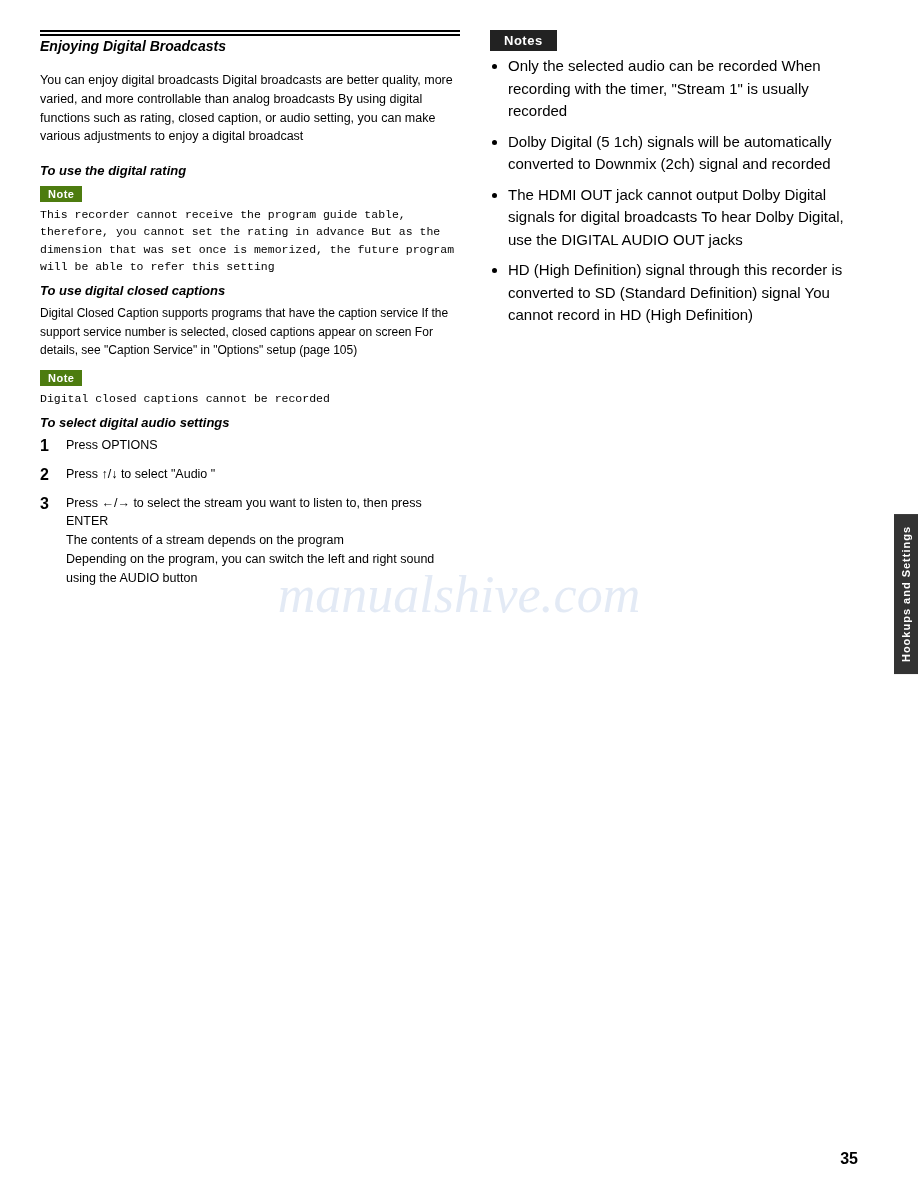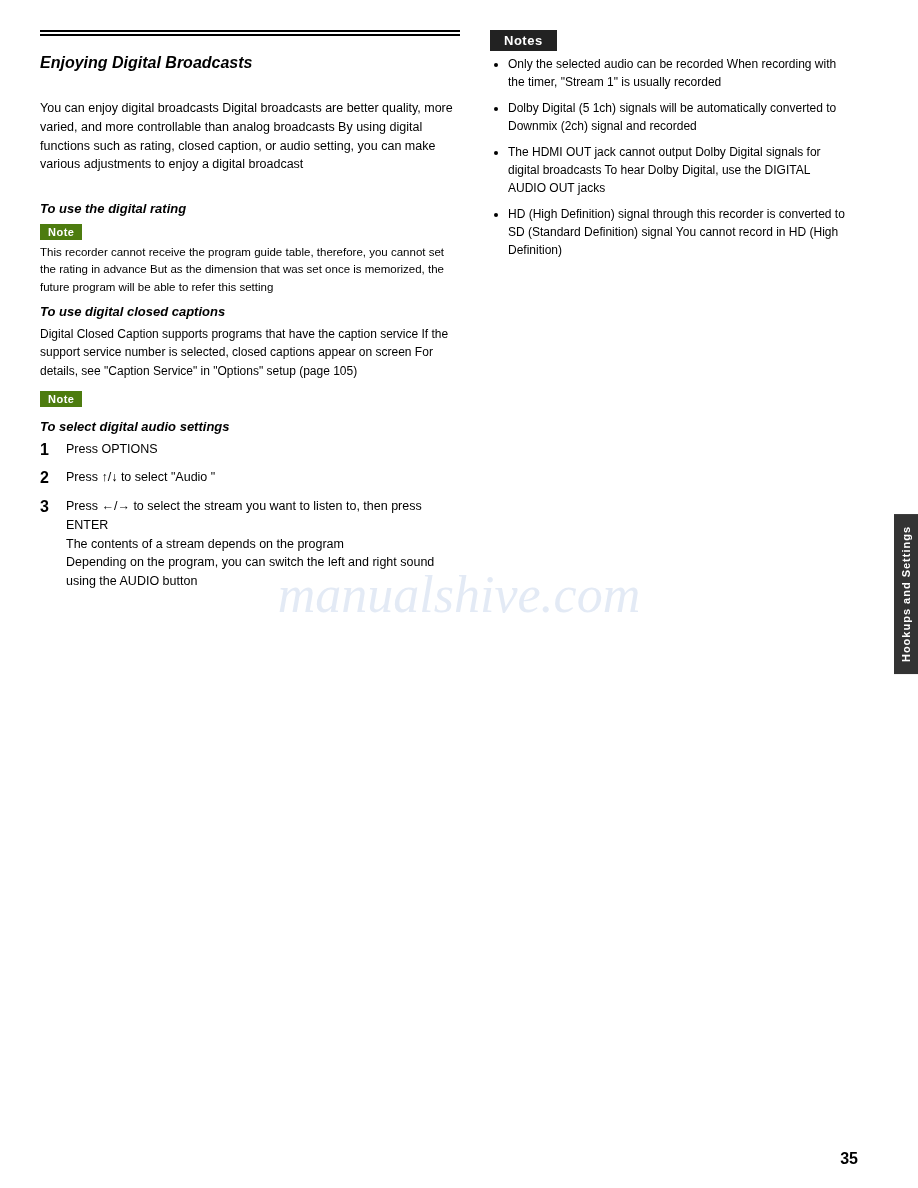--- a/index.html
+++ b/index.html
@@ -63,33 +63,33 @@
       flex: 0 0 420px;
       max-width: 420px;
     }
 
     .right-col {
       flex: 1;
     }
 
     
     .page-title {
-      font-size: 16px;
+      font-size: 14px;
       font-weight: bold;
       font-style: italic;
       border-top: 2px solid #000;
-      padding-top: 18px;
+      padding-top: 2px;
       margin-bottom: 10px;
     }
 
     
     .intro-para {
       font-size: 12.5px;
       line-height: 1.5;
-      margin-bottom: 27px;
+      margin-bottom: 17px;
     }
 
     
     .section-heading {
       font-size: 13px;
       font-weight: bold;
       font-style: italic;
       margin-bottom: 6px;
     }
 
@@ -112,20 +112,21 @@
       font-size: 11px;
       font-weight: bold;
       padding: 2px 8px;
       margin-bottom: 4px;
       letter-spacing: 0.5px;
     }
 
     .note-text {
       font-size: 11.5px;
       line-height: 1.5;
+      font-family: Liberation Mono, monospace;
     }
 
     
     .notes-panel {
       margin-bottom: 10px;
     }
 
     .notes-label {
       display: inline-block;
       background: #222;
@@ -136,21 +137,21 @@
       margin-bottom: 4px;
       letter-spacing: 0.5px;
     }
 
     .notes-list {
       list-style: disc;
       padding-left: 18px;
     }
 
     .notes-list li {
-      font-size: 12px;
+      font-size: 15px;
       line-height: 1.5;
       margin-bottom: 8px;
     }
 
     
     .numbered-list {
       list-style: none;
       padding-left: 0;
       margin-top: 4px;
     }
@@ -235,20 +236,21 @@
         <div class="note-box">
           <span class="note-label">Note</span>
           <p class="note-text">This recorder cannot receive the program guide table, therefore, you cannot set the rating in advance  But as the dimension that was set once is memorized, the future program will be able to refer this setting</p>
         </div>
 
         <div class="section-heading">To use digital closed captions</div>
         <p class="body-text">Digital Closed Caption supports programs that have the caption service  If the support service number is selected, closed captions appear on screen  For details, see "Caption Service" in "Options" setup (page 105)</p>
 
         <div class="note-box">
           <span class="note-label">Note</span>
+          <p class="note-text">Digital closed captions cannot be recorded</p>
         </div>
 
         <div class="section-heading">To select digital audio settings</div>
 
         <ul class="numbered-list">
 
           <li>
             <span class="list-num">1</span>
             <span class="list-content">
               <span>Press OPTIONS</span>

